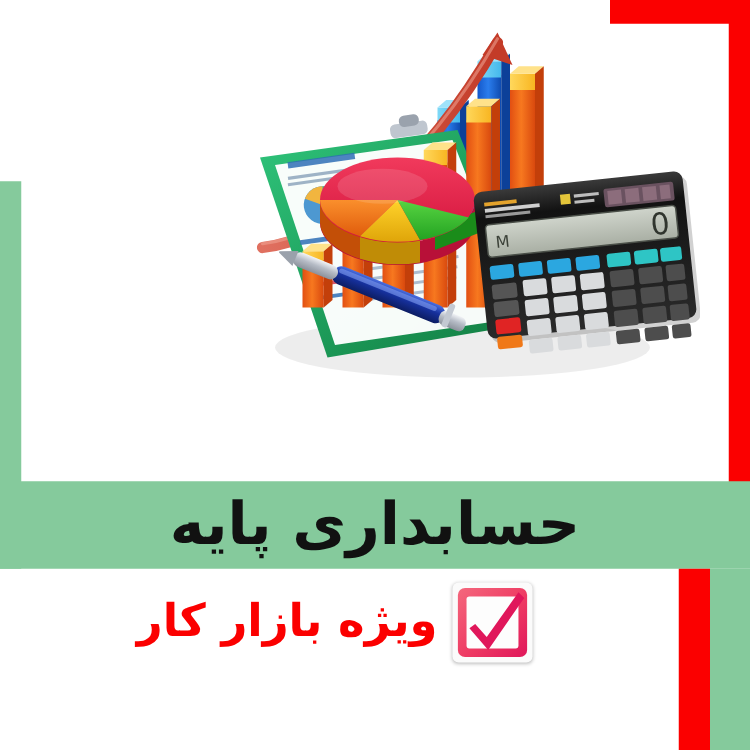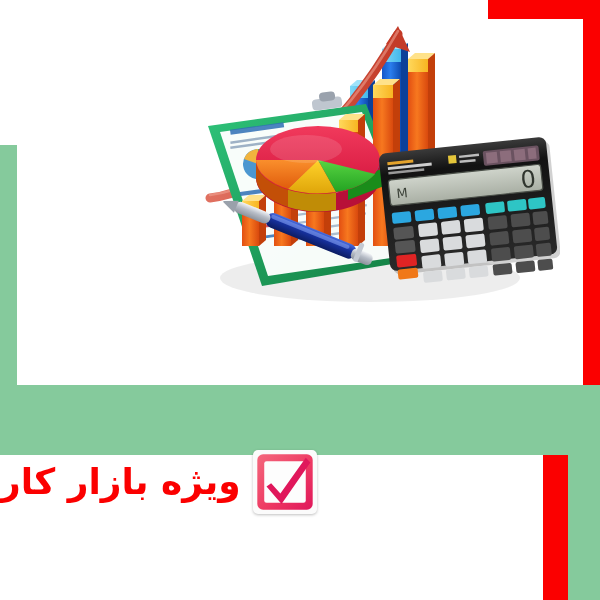--- a/index.html
+++ b/index.html
@@ -68,23 +68,23 @@
     z-index:20;
   }
   #title-text{
     font-family:"DejaVu Sans","Liberation Sans",sans-serif;
     font-size:47px;font-weight:bold;color:#111111;
     letter-spacing:2px;
     white-space:nowrap;line-height:1.1;
   }
 
   #bullets{
-    position:absolute;left:0;top:446px;width:448px;height:130px;
+    position:absolute;left:0;top:462px;width:448px;height:130px;
     display:flex;flex-direction:column;
-    align-items:flex-start;justify-content:flex-start;
+    align-items:flex-end;justify-content:flex-start;
     padding-top:4px;
     z-index:20;
   }
   .bullet-row{
     display:flex;flex-direction:row-reverse;align-items:center;
     justify-content:flex-start;
     gap:12px;
     padding-right:22px;
   }
   #bullet-row-0{margin-bottom:4px;}
@@ -404,20 +404,23 @@
           <rect x="361" y="244" width="15" height="13" rx="2"></rect>
           <rect x="316" y="260" width="19" height="11" rx="2"></rect>
           <rect x="339" y="260" width="19" height="11" rx="2"></rect>
           <rect x="361" y="260" width="15" height="11" rx="2"></rect>
         </g>
       </g>
     </svg>
   </div>
 
 
+  <div id="title-row">
+    <div class="rtl" id="title-text">حسابداری پایه</div>
+  </div>
 
   <div id="bullets">
 
     <div class="bullet-row" id="bullet-row-0">
       <span class="check-box" id="check-icon-0">
         <svg viewBox="0 0 52 52" xmlns="http://www.w3.org/2000/svg">
           <defs>
             <linearGradient id="gChk0" x1="0" y1="0" x2="1" y2="1">
               <stop offset="0%" stop-color="#f4687d"></stop>
               <stop offset="55%" stop-color="#ee3a63"></stop>

